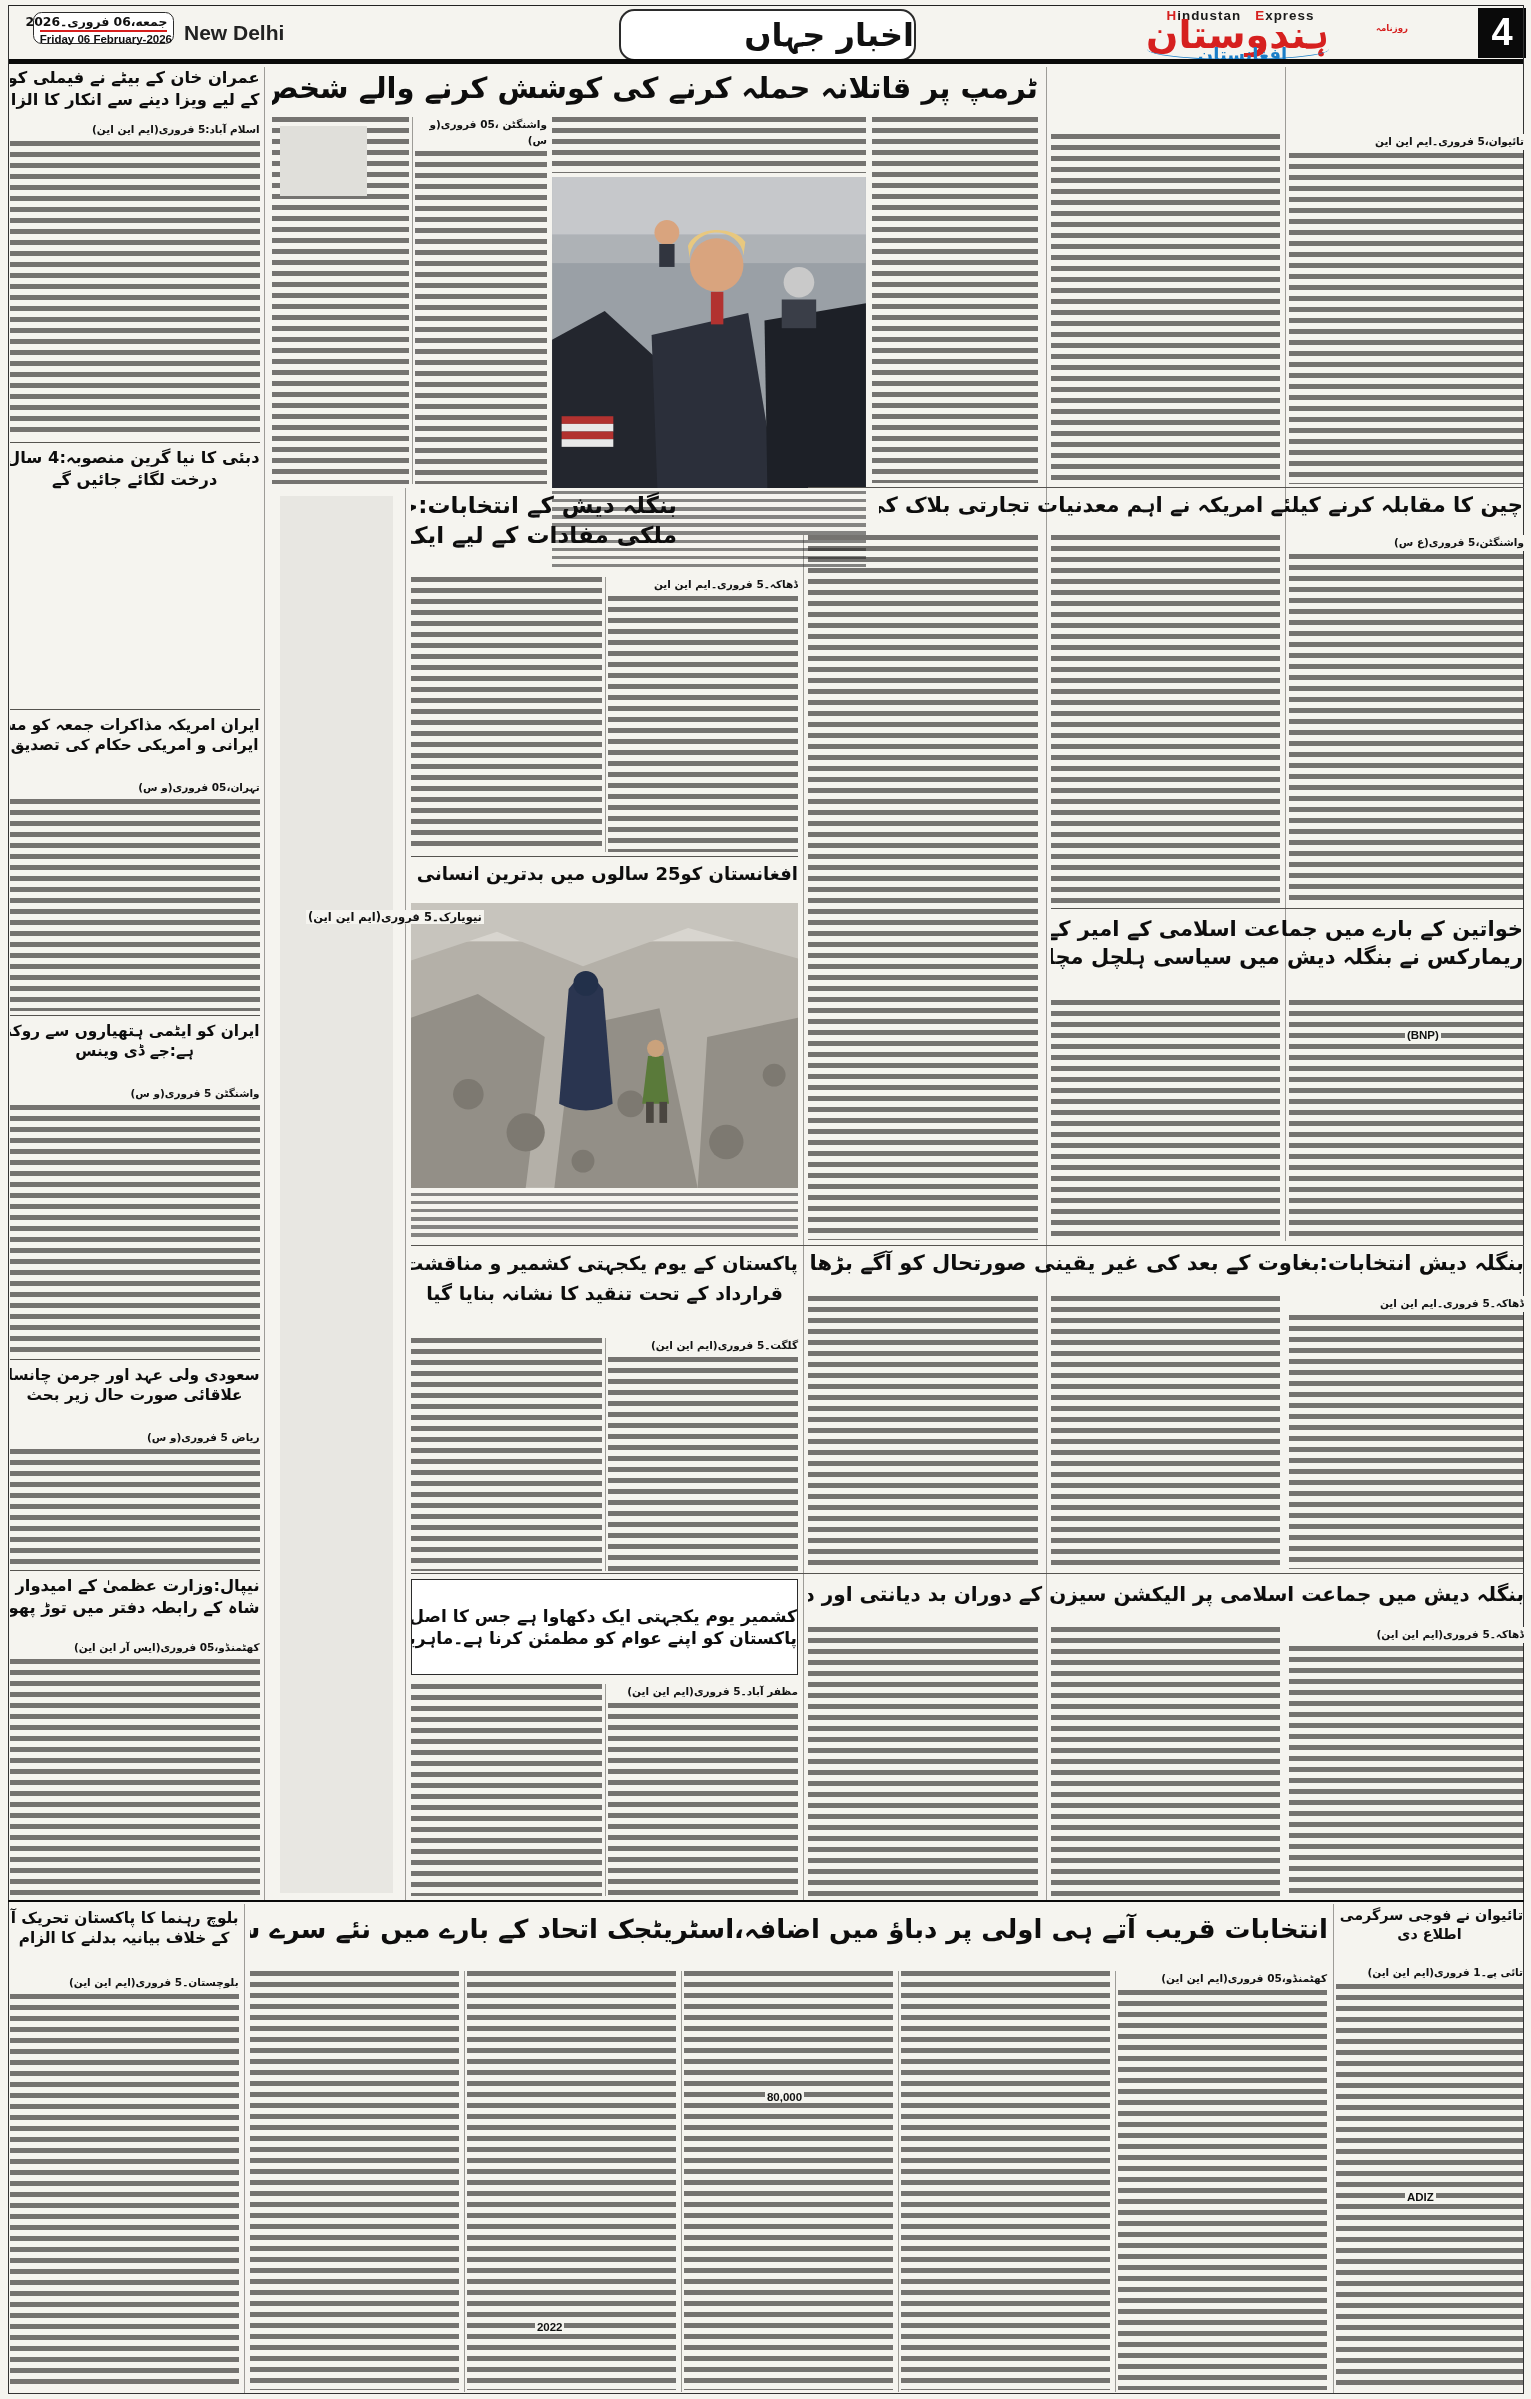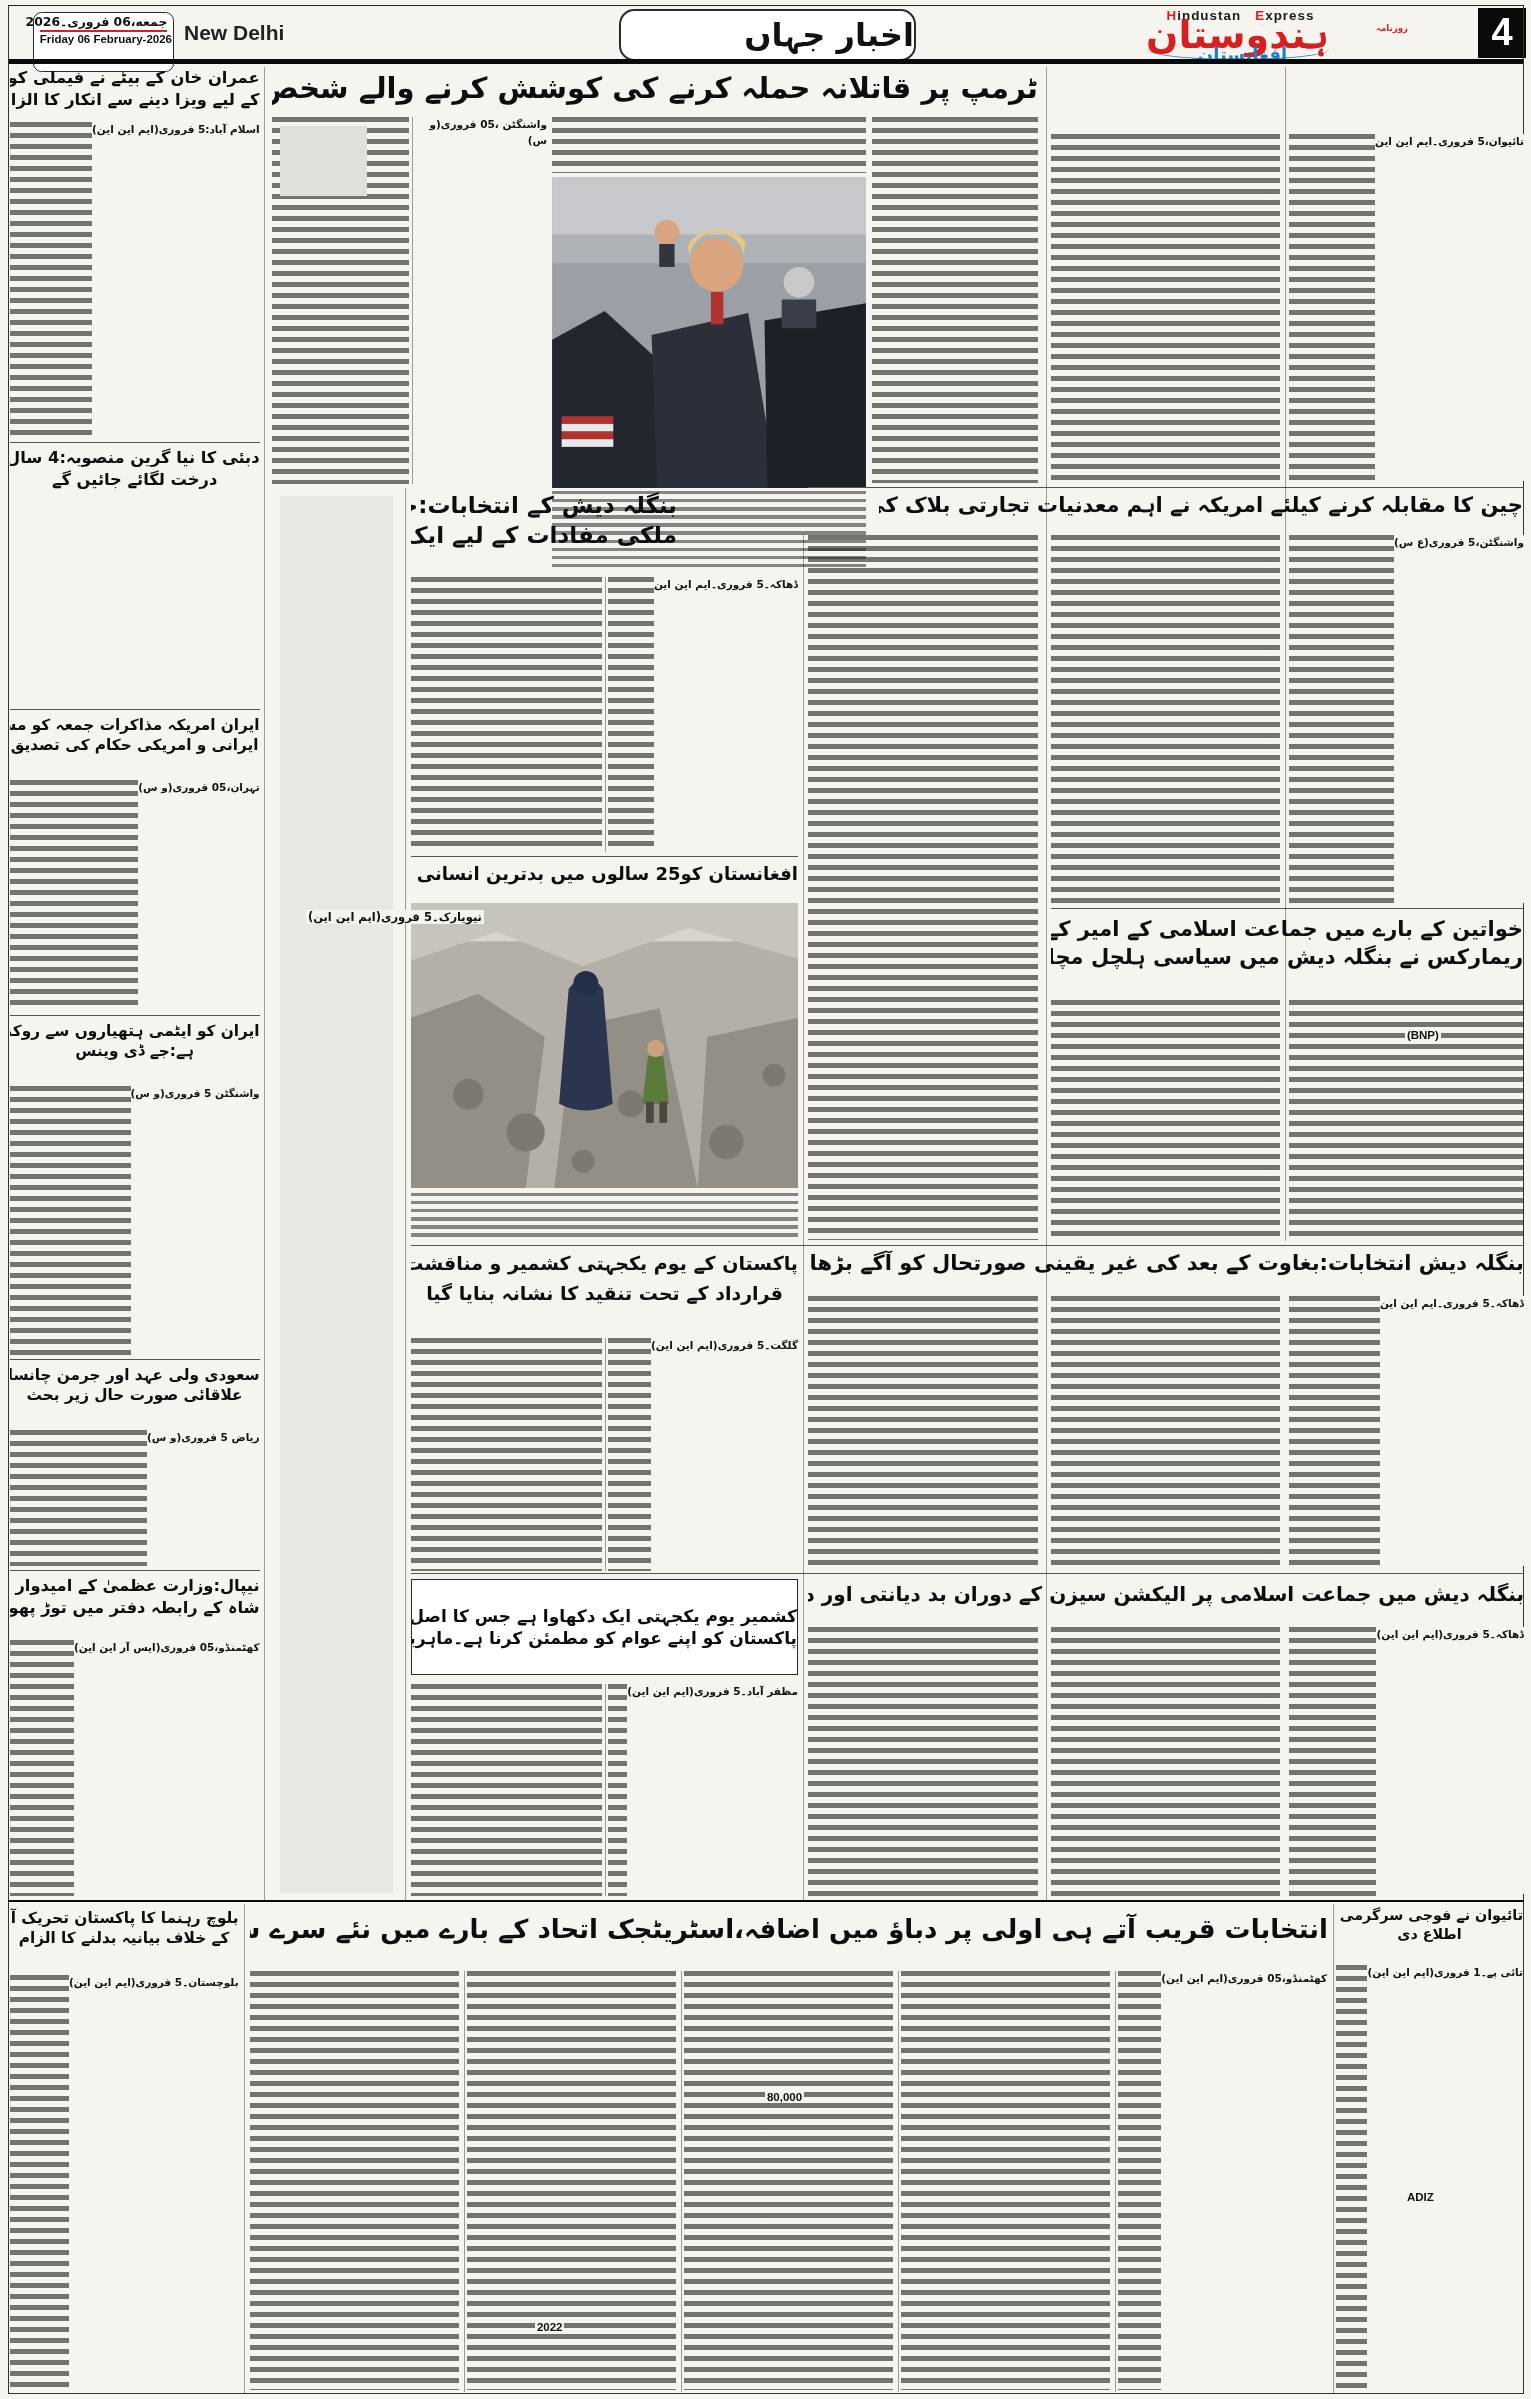--- a/index.html
+++ b/index.html
@@ -6,42 +6,42 @@
   .page{position:relative;width:1531px;height:2399px;background:#f5f4ef;overflow:hidden;
         font-family:"DejaVu Sans",sans-serif;direction:rtl;color:#111;}
   .abs{position:absolute;}
   .latin{font-family:"Liberation Sans",sans-serif;direction:ltr;}
   
   .hl{font-weight:bold;color:#0d0d0d;text-align:center;line-height:1.32;}
   .nw{white-space:nowrap;overflow:hidden;}
   
   .greek{background:repeating-linear-gradient(to bottom,rgba(38,36,34,.62) 0px,rgba(38,36,34,.62) 4.8px,rgba(0,0,0,0) 4.8px,rgba(0,0,0,0) 11px);}
   .greek-s{background:repeating-linear-gradient(to bottom,rgba(40,40,40,.55) 0px,rgba(40,40,40,.55) 3.3px,rgba(0,0,0,0) 3.3px,rgba(0,0,0,0) 8.1px);}
-  .body-col{display:flex;flex-direction:row;}
+  .body-col{display:flex;flex-direction:column;}
   .dl{font-size:10.5px;font-weight:bold;line-height:1.5;margin-bottom:2.9px;text-align:right;background:#f5f4ef;}
   .fill{flex:1;}
   .vr{position:absolute;width:1px;background:#9d9c97;}
   .hr{position:absolute;height:1px;background:#55534f;}
   .hr2{position:absolute;height:4.8px;background:#0a0a0a;}
   .box{border:1.5px solid #2b2b2b;}
   .graybox{background:#e0dfda;}
   .strip{background:#e8e7e2;}
   .tok{position:absolute;font-weight:bold;background:#f5f4ef;padding:0 1.9px;font-size:11.5px;}
   .red{color:#d6201f;}
   .blue{color:#1a7ec8;}
   .fl::first-letter{color:#d6201f;}
 </style>
 </head>
 <body>
 
 <div class="page">
 
   <div class="hr" style="left:7.6px;top:4.8px;width:1516px;background:#222;"></div>
 
-  <div class="abs box" style="left:33px;top:11.5px;width:141px;height:60px;border-radius:8.6px;background:#fff;padding:1.9px 5.7px;box-sizing:border-box;">
+  <div class="abs box" style="left:33px;top:11.5px;width:141px;height:32px;border-radius:8.6px;background:#fff;padding:1.9px 5.7px;box-sizing:border-box;">
     <div style="font-size:12.4px;font-weight:bold;text-align:center;white-space:nowrap;">جمعه،06 فروری۔2026</div>
     <div style="height:1.9px;background:#d6201f;margin:1px 0;"></div>
     <div class="latin" style="font-size:11.5px;font-weight:bold;text-align:left;white-space:nowrap;">Friday 06 February-2026</div>
   </div>
 
   <div class="abs latin" style="left:184px;top:21px;font-size:21px;font-weight:bold;color:#222;">New Delhi</div>
 
   <div class="abs box" style="left:619px;top:8.6px;width:293px;height:48px;border-width:2.4px;border-radius:15.3px;background:#fff;display:flex;align-items:center;">
     <div class="nw" style="font-size:32px;font-weight:900;letter-spacing:-1px;">اخبار جہاں</div>
   </div>

